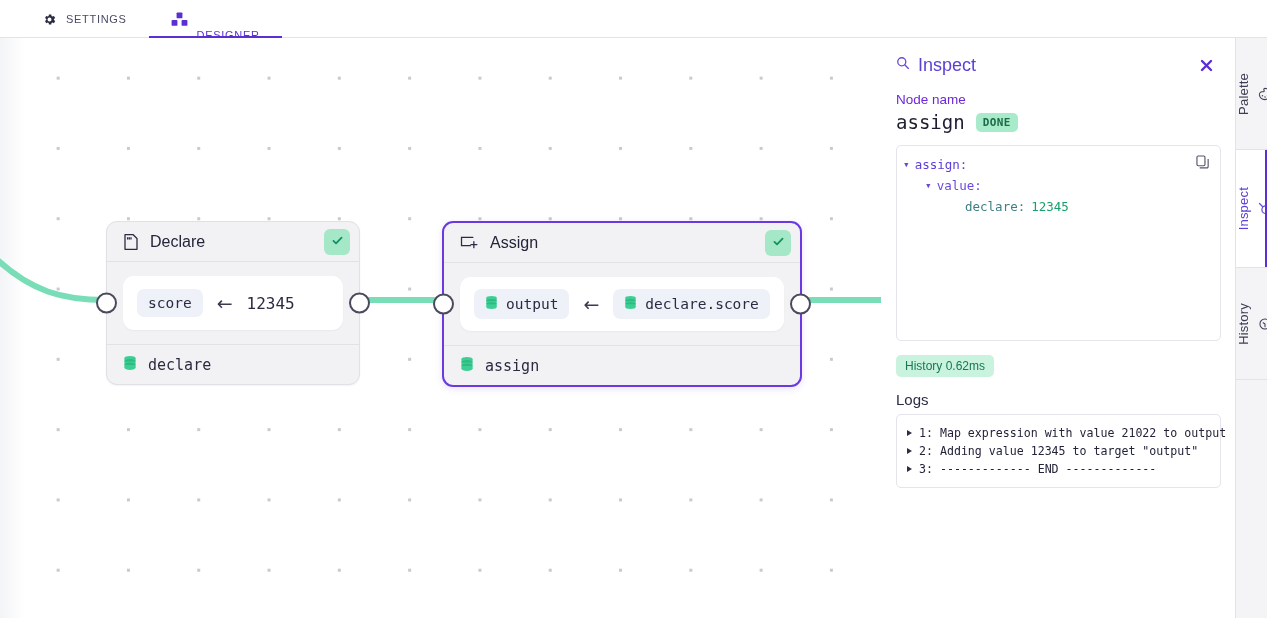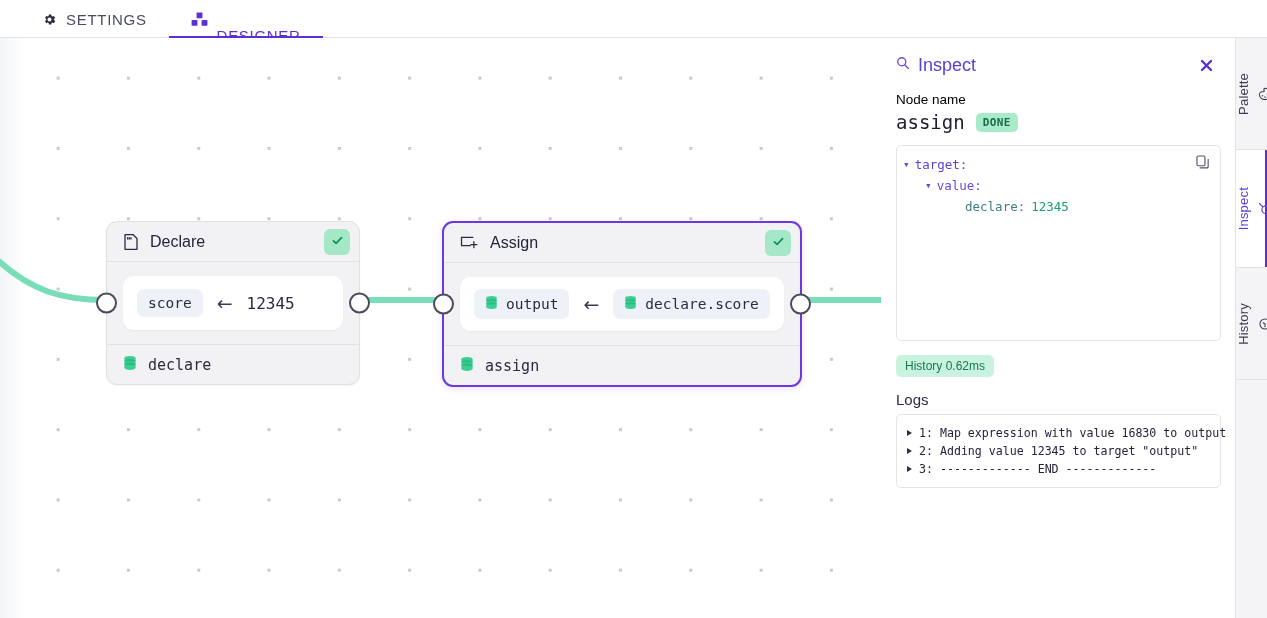--- a/index.html
+++ b/index.html
@@ -19,21 +19,21 @@
     display: flex; align-items: stretch;
   }
   .tab {
     display: flex; align-items: center; gap: 9px;
     padding: 0 22px;
     height: 38px;
     cursor: pointer;
     position: relative;
   }
   .tab-label {
-    font-size: 15px;
+    font-size: 11px;
     letter-spacing: 0.7px;
     color: #4b4b63;
   }
   .tab.active .tab-label { color: #5b2fd4; font-weight: 500; margin-top: 32px; }
   .tab.active::after {
     content: ""; position: absolute;
     left: 0; right: 0; bottom: -1px; height: 3px;
     background: #5b2fd4;
   }
   .tab:first-child { margin-left: 20px; }
@@ -155,21 +155,21 @@
   .panel-title {
     font-size: 18px; color: #5b3fd6; font-weight: 400;
     margin-left: 8px; flex: 1;
   }
   .close-btn {
     width: 22px; height: 22px;
     display: flex; align-items: center; justify-content: center;
     cursor: pointer;
   }
   .sec-label {
-    font-size: 13.5px; color: #000000;
+    font-size: 13.5px; color: #6d28d9;
     padding: 10px 14px 0 14px;
   }
   .node-name-row {
     display: flex; align-items: center; gap: 11px;
     padding: 4px 14px 10px 14px;
   }
   .node-name {
     font-family: "DejaVu Sans Mono", monospace;
     font-size: 19px; color: #1e1e32;
   }
@@ -442,41 +442,41 @@
 
   <div class="json-box">
     <span class="copy-btn">
       <svg width="16" height="16" viewBox="0 0 18 18" fill="none" stroke="#55556b" stroke-width="1.3" stroke-linejoin="round">
         <rect x="2.2" y="2.2" width="9" height="11" rx="1.4"></rect>
         <path d="M5.3 15.6h8.1a1.4 1.4 0 001.4-1.4V5.6"></path>
       </svg>
     </span>
     <div class="jrow">
       <span class="caret">▾</span>
-      <span class="jkey-root">target:</span>
+      <span class="jkey-root">assign:</span>
     </div>
     <div class="jrow" style="padding-left:22px;">
       <span class="caret">▾</span>
       <span class="jkey">value:</span>
     </div>
     <div class="jrow" style="padding-left:62px;">
       <span class="jkey-leaf">declare:</span>
       <span style="width:6px;"></span>
       <span class="jval-num">12345</span>
     </div>
   </div>
 
   <span class="dur-badge">History 0.62ms</span>
 
   <div class="logs-label">Logs</div>
 
   <div class="logs-box">
     <div class="log-row">
       <span class="log-tri"></span>
-      <span>1: Map expression with value 16830 to output</span>
+      <span>1: Map expression with value 21022 to output</span>
     </div>
     <div class="log-row">
       <span class="log-tri"></span>
       <span>2: Adding value 12345 to target "output"</span>
     </div>
     <div class="log-row">
       <span class="log-tri"></span>
       <span>3: ------------- END -------------</span>
     </div>
   </div>

